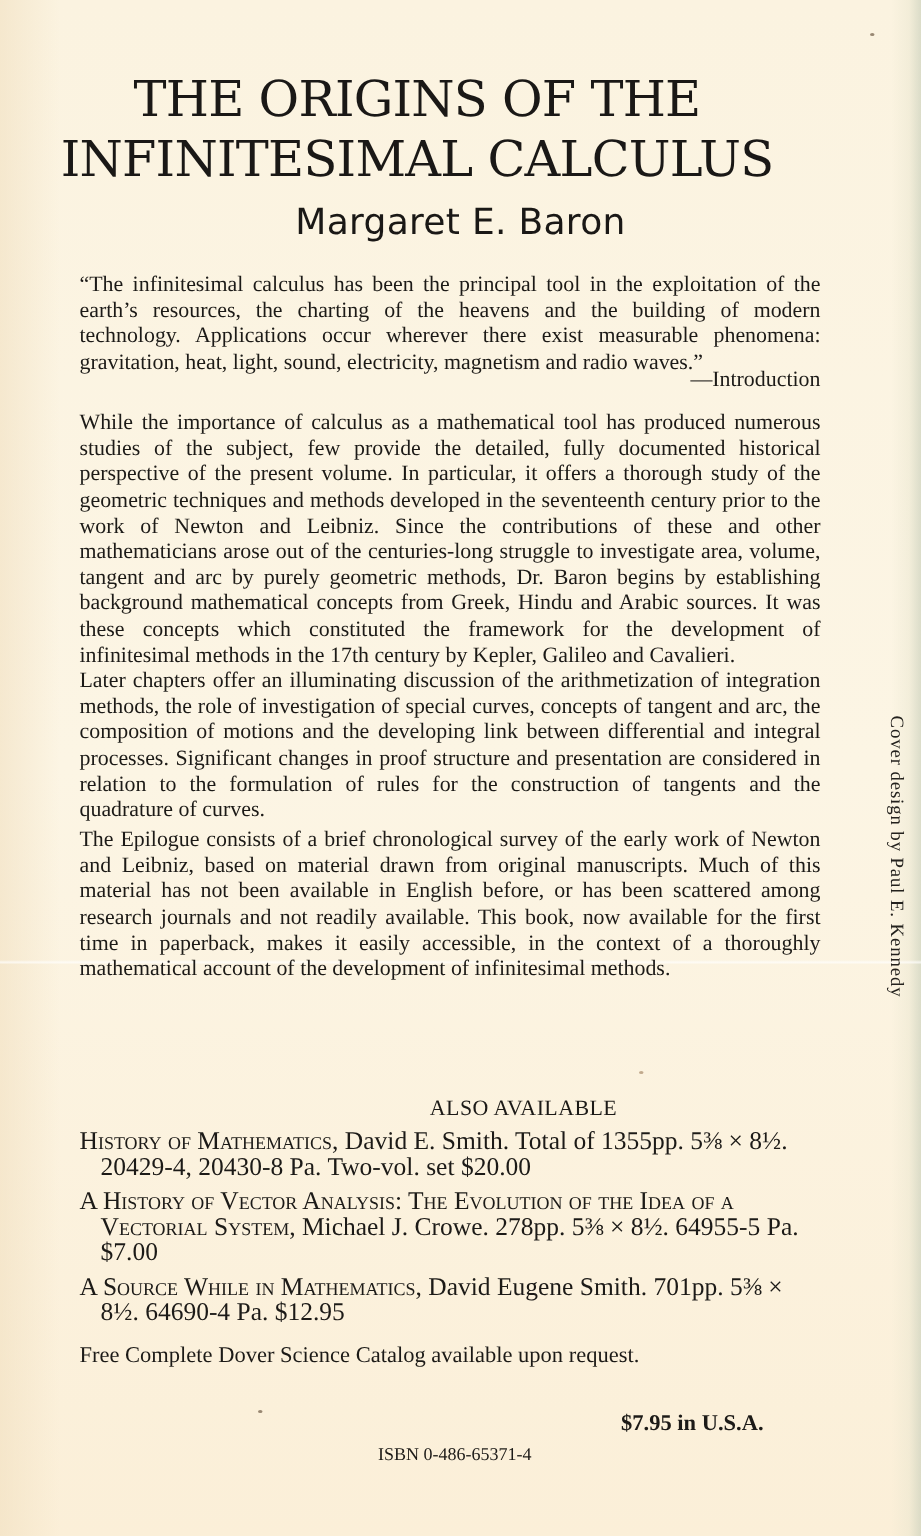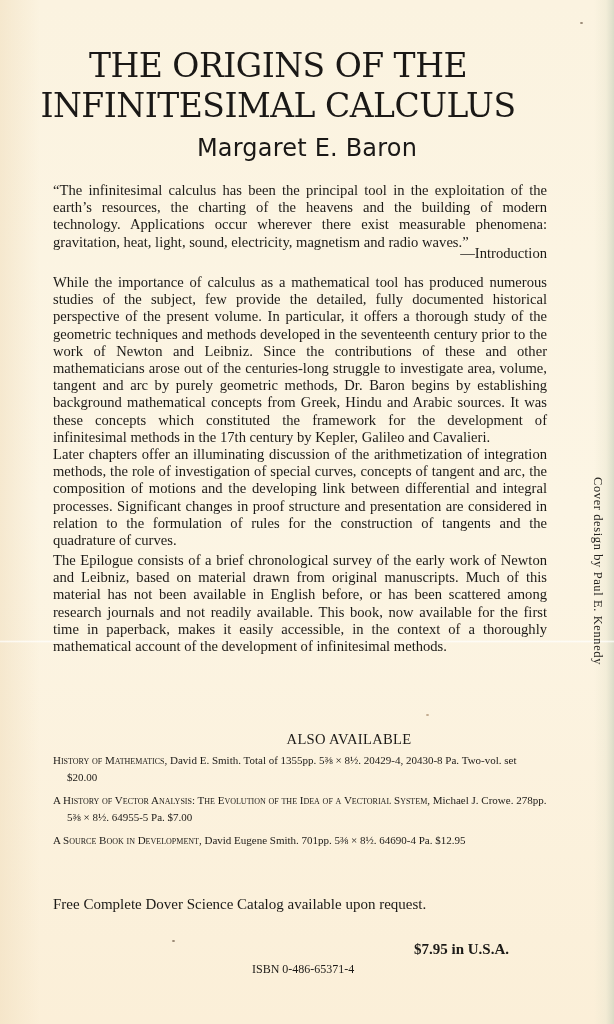--- a/index.html
+++ b/index.html
@@ -82,21 +82,21 @@
       text-align: center;
       font-size: 14.6px;
       letter-spacing: 0.3px;
       padding-left: 42px;
     }
     .books {
       position: absolute;
       left: 53px;
       top: 752px;
       width: 494px;
-      font-size: 11px;
+      font-size: 17px;
       line-height: 17px;
     }
     .book {
       padding-left: 14px;
       text-indent: -14px;
       margin-bottom: 6px;
     }
     .book .btitle {
       font-variant: small-caps;
     }
@@ -160,21 +160,21 @@
   <div class="also-heading">ALSO AVAILABLE</div>
 
   <div class="books">
     <div class="book">
       <span class="btitle">History of Mathematics</span><span>, David E. Smith. Total of 1355pp. 5⅜ × 8½. 20429-4, 20430-8 Pa. Two-vol. set $20.00</span>
     </div>
     <div class="book">
       <span class="btitle">A History of Vector Analysis: The Evolution of the Idea of a Vectorial System</span><span>, Michael J. Crowe. 278pp. 5⅜ × 8½. 64955-5 Pa. $7.00</span>
     </div>
     <div class="book">
-      <span class="btitle">A Source Book in Development</span><span>, David Eugene Smith. 701pp. 5⅜ × 8½. 64690-4 Pa. $12.95</span>
+      <span class="btitle">A Source While in Mathematics</span><span>, David Eugene Smith. 701pp. 5⅜ × 8½. 64690-4 Pa. $12.95</span>
     </div>
   </div>
 
   <div class="catalog">Free Complete Dover Science Catalog available upon request.</div>
 
   <div class="isbn">ISBN 0-486-65371-4</div>
   <div class="price">$7.95 in U.S.A.</div>
 
   <div class="credit">Cover design by Paul E. Kennedy</div>
 

